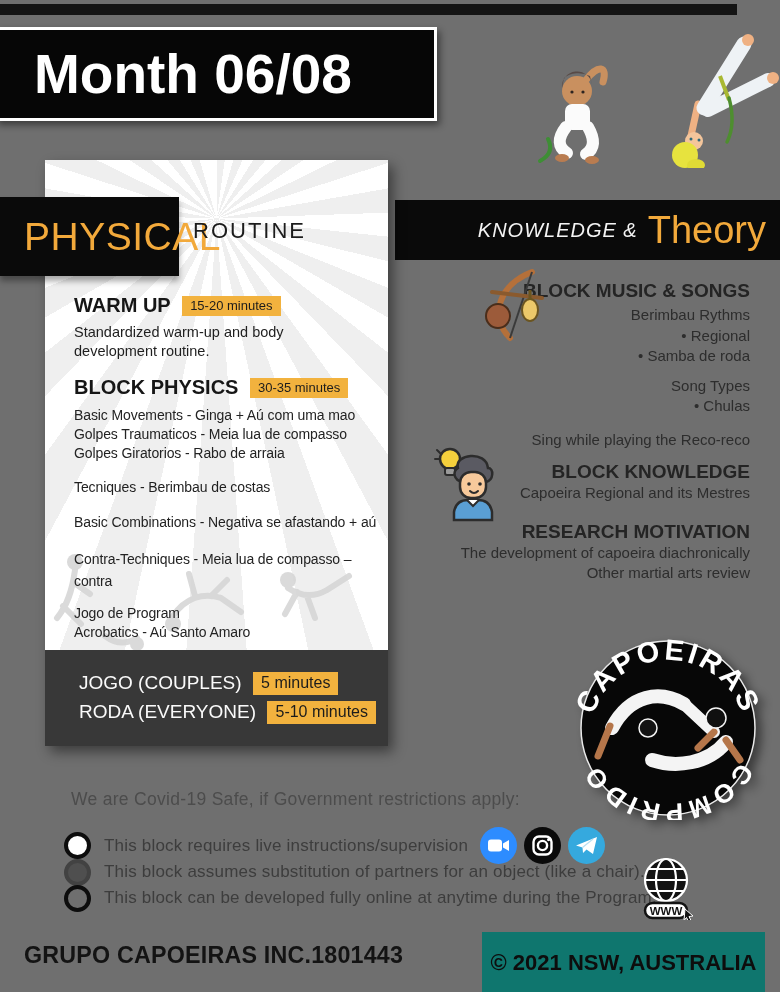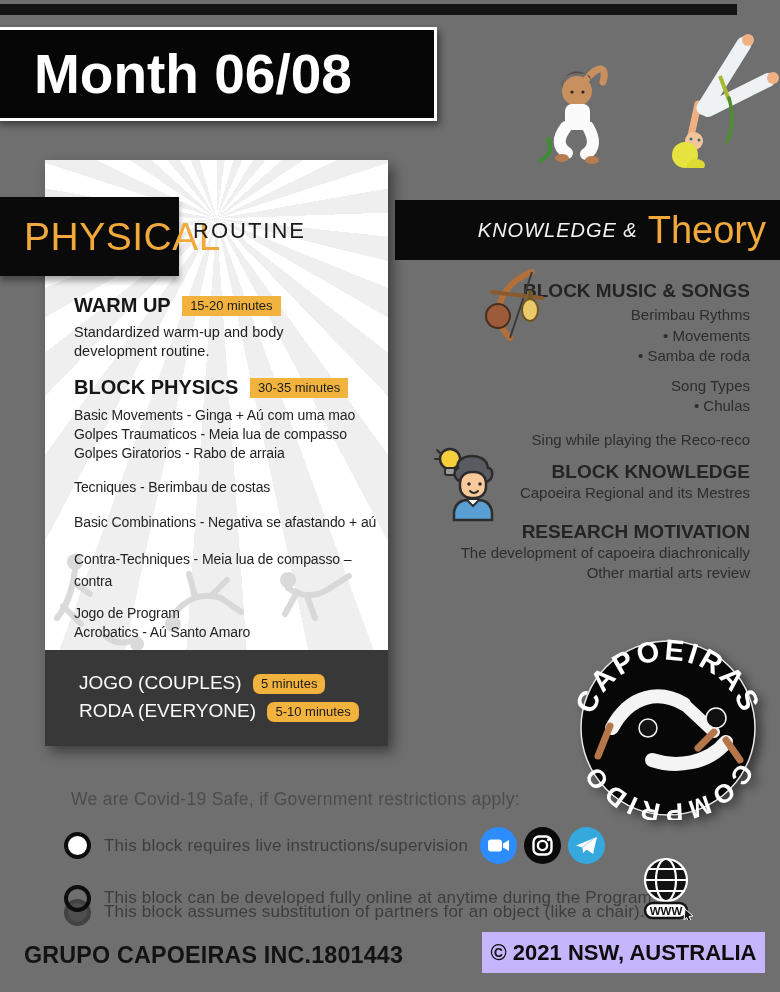--- a/index.html
+++ b/index.html
@@ -32,21 +32,21 @@
   .card .txt{position:absolute;z-index:3;left:29px;color:#1f1f1f;}
   .card .h{font-size:20px;font-weight:700;color:#161616;}
   .chip{display:inline-block;background:#F2B23E;color:#1c1c1c;font-size:13px;
         padding:2px 8px 3px 8px;margin-left:7px;vertical-align:2px;}
   .bline{font-size:14px;line-height:19px;letter-spacing:-.1px;color:#232323;white-space:nowrap;}
   .silhouettes{position:absolute;left:0;top:380px;z-index:1;}
   .card-footer{position:absolute;left:0;top:490px;width:343px;height:96px;background:#383838;z-index:5;}
   .frow{margin:0 0 6px 34px;white-space:nowrap;}
   .frow:first-child{margin-top:22px;}
   .fh{color:#fafafa;font-size:19px;font-weight:400;}
-  .card-footer .chip{font-size:13px;vertical-align:1px;border-radius:7px;}
+  .card-footer .chip{font-size:16px;vertical-align:1px;}
 
   
   .theory-col{position:absolute;left:395px;top:279px;width:355px;text-align:right;z-index:2;}
   .t-title{font-size:19px;font-weight:700;color:#242424;line-height:23px;}
   .t-line{font-size:15px;color:#2d2d2d;line-height:20.5px;}
   .mt3{margin-top:3px;}.mt9{margin-top:9px;}.mt13{margin-top:13px;}
   .mt10{margin-top:10px;}.mt16{margin-top:16px;}
 
   .icon-abs{position:absolute;z-index:3;}
 
@@ -58,21 +58,21 @@
   .marker{width:19px;height:19px;border-radius:50%;margin-right:13px;flex:0 0 auto;}
   .m-white{background:#ffffff;border:4px solid #0d0d0d;}
   .m-gray{background:#4f4f4f;border:4px solid #424242;}
   .m-outline{background:transparent;border:4px solid #0d0d0d;}
   .social{width:37px;height:37px;margin-left:7px;flex:0 0 auto;}
   .social:first-of-type{margin-left:12px;}
 
   
   .footer-left{position:absolute;left:24px;top:941px;font-size:24px;font-weight:800;color:#131313;
                letter-spacing:.2px;transform:scaleX(.97);transform-origin:left;z-index:2;}
-  .footer-right{position:absolute;left:482px;top:932px;width:283px;height:41px;background:#c4b5fd;
+  .footer-right{position:absolute;left:482px;top:932px;width:283px;height:61px;background:#0f766e;
                 display:flex;align-items:center;justify-content:center;font-size:22px;font-weight:800;
                 color:#0d0d0d;z-index:2;}
 </style>
 </head>
 <body>
 
 <div class="stage">
 
   <div class="top-strip"></div>
 
@@ -196,21 +196,21 @@
     <circle cx="35" cy="38" r="1.8" fill="#2c2c2c"></circle>
       <circle cx="46" cy="38" r="1.8" fill="#2c2c2c"></circle>
     <path d="M36,45 q4,4 8,0" stroke="#2c2c2c" stroke-width="2" fill="none" stroke-linecap="round"></path>
     <path d="M20,66 q2,-12 14,-12 l10,0 q12,0 14,12 l0,8 -38,0 Z" fill="#5a9fd4" stroke="#2c2c2c" stroke-width="2.5"></path>
     <path d="M33,54 l6,6 6,-6" fill="#ffffff" stroke="#2c2c2c" stroke-width="2"></path>
   </svg>
 
   <div class="theory-col">
     <div class="t-title">BLOCK MUSIC &amp; SONGS</div>
     <div class="t-line mt3">Berimbau Rythms</div>
-    <div class="t-line">• Movements</div>
+    <div class="t-line">• Regional</div>
     <div class="t-line">• Samba de roda</div>
     <div class="t-line mt9">Song Types</div>
     <div class="t-line">• Chulas</div>
     <div class="t-line mt13">Sing while playing the Reco-reco</div>
     <div class="t-title mt10">BLOCK KNOWLEDGE</div>
     <div class="t-line">Capoeira Regional and its Mestres</div>
     <div class="t-title mt16">RESEARCH MOTIVATION</div>
     <div class="t-line">The development of capoeira diachronically</div>
     <div class="t-line">Other martial arts review</div>
   </div>
@@ -255,21 +255,21 @@
       <circle cx="18.5" cy="18.5" r="4.6" fill="none" stroke="#ffffff" stroke-width="2.4"></circle>
       <circle cx="24.6" cy="12.6" r="1.6" fill="#ffffff"></circle>
     </svg>
     <svg class="social" viewBox="0 0 37 37">
       <circle cx="18.5" cy="18.5" r="18.5" fill="#35A9DE"></circle>
       <path d="M8,18.5 L29,10 L25,27 L18.5,22.5 L15,26 L14.5,20.5 Z" fill="#ffffff"></path>
       <path d="M14.5,20.5 L25,12" fill="none" stroke="#b8dff2" stroke-width="1.2"></path>
     </svg>
   </div>
 
-  <div class="covid-row" style="top:860px;height:24px;margin-top:40px;">
+  <div class="covid-row" style="top:860px;height:24px;">
     <span class="marker m-gray"></span>
     <span>This block assumes substitution of partners for an object (like a chair).</span>
   </div>
 
   <div class="covid-row" style="top:886px;height:24px;">
     <span class="marker m-outline"></span>
     <span>This block can be developed fully online at anytime during the Program.</span>
   </div>
 
   <svg class="icon-abs" style="left:633px;top:856px;" width="66" height="64" viewBox="0 0 66 64">

